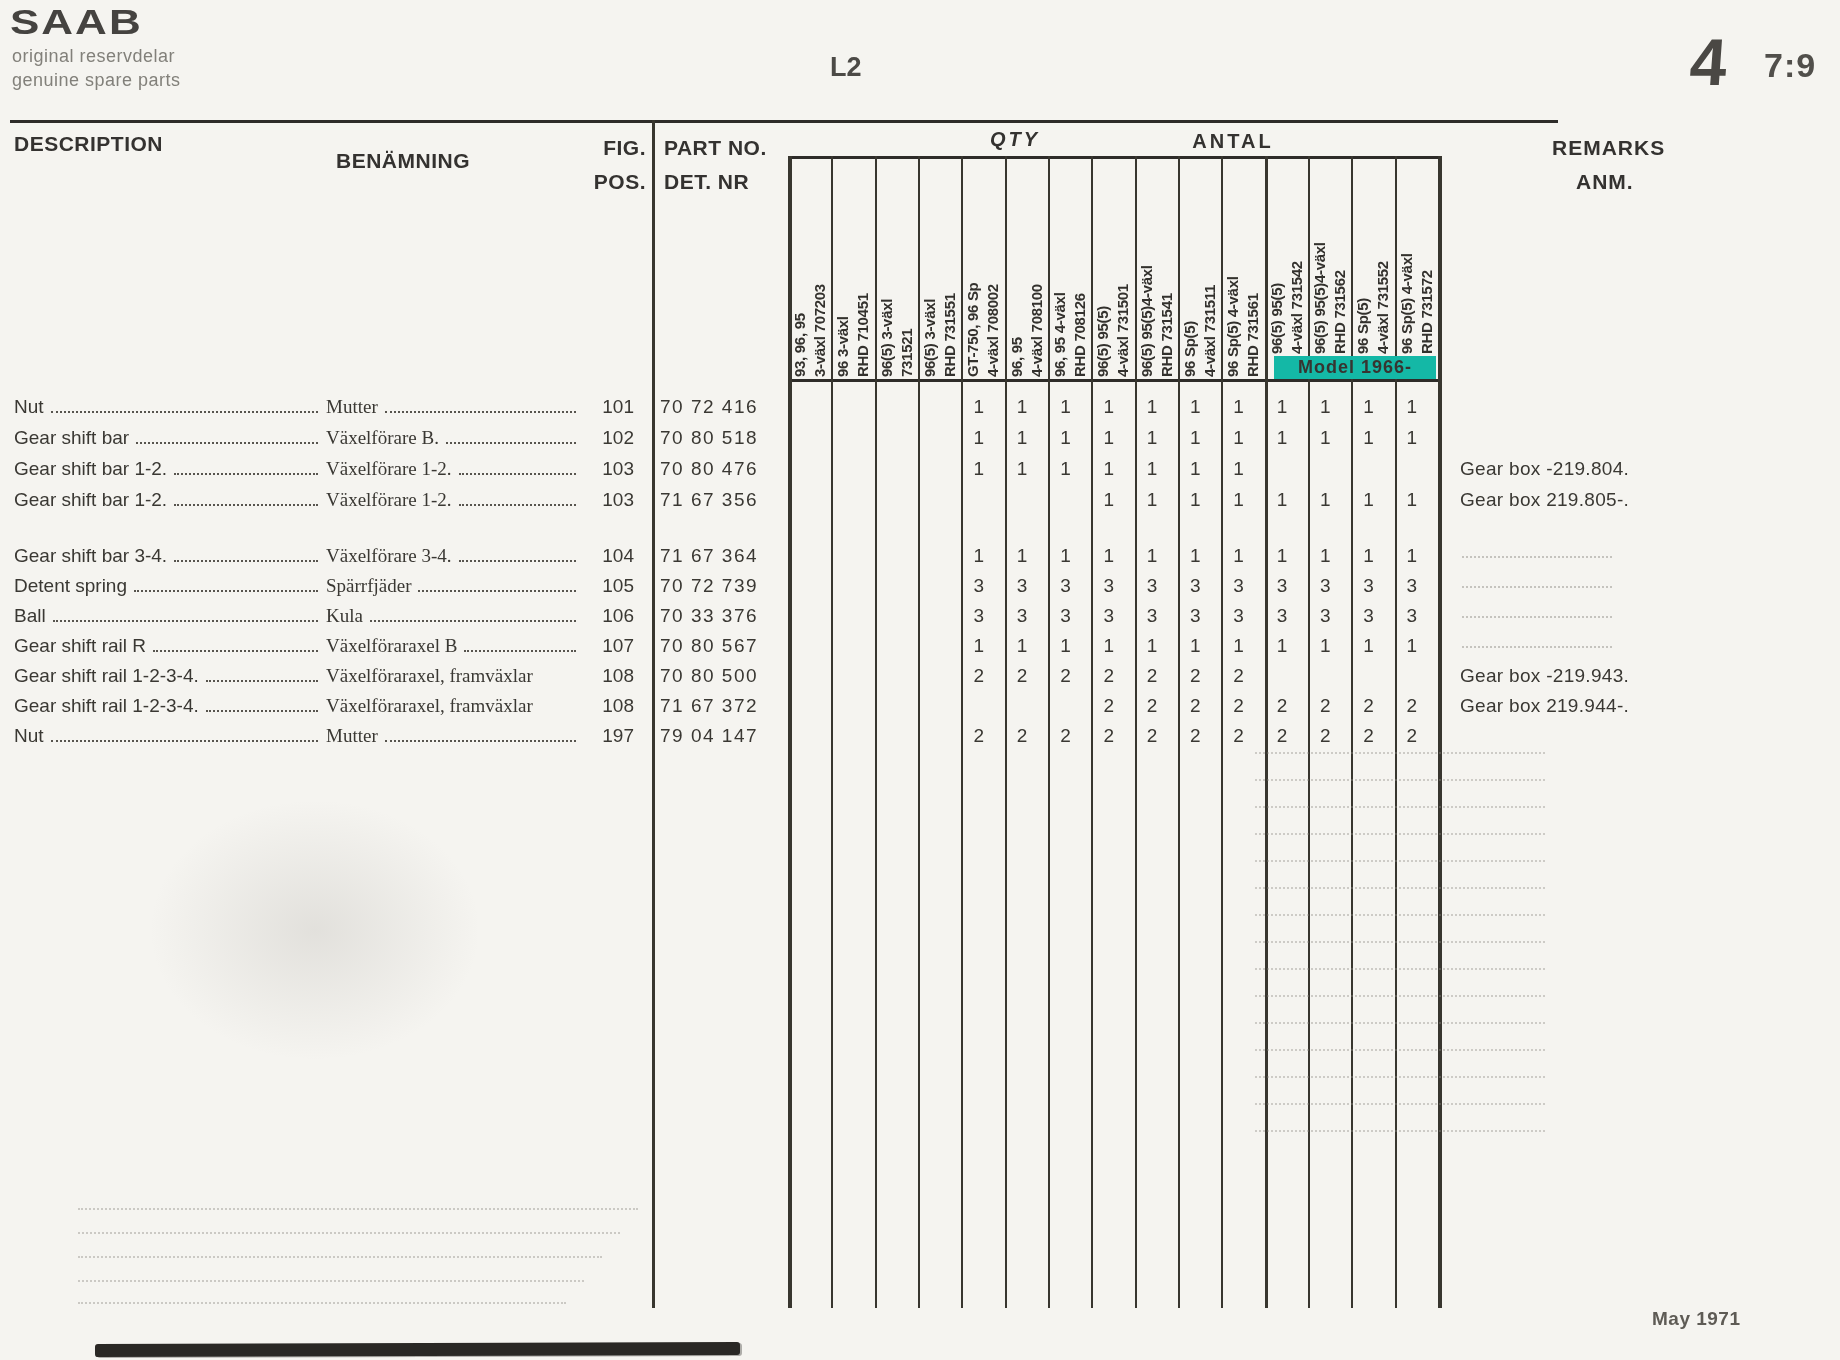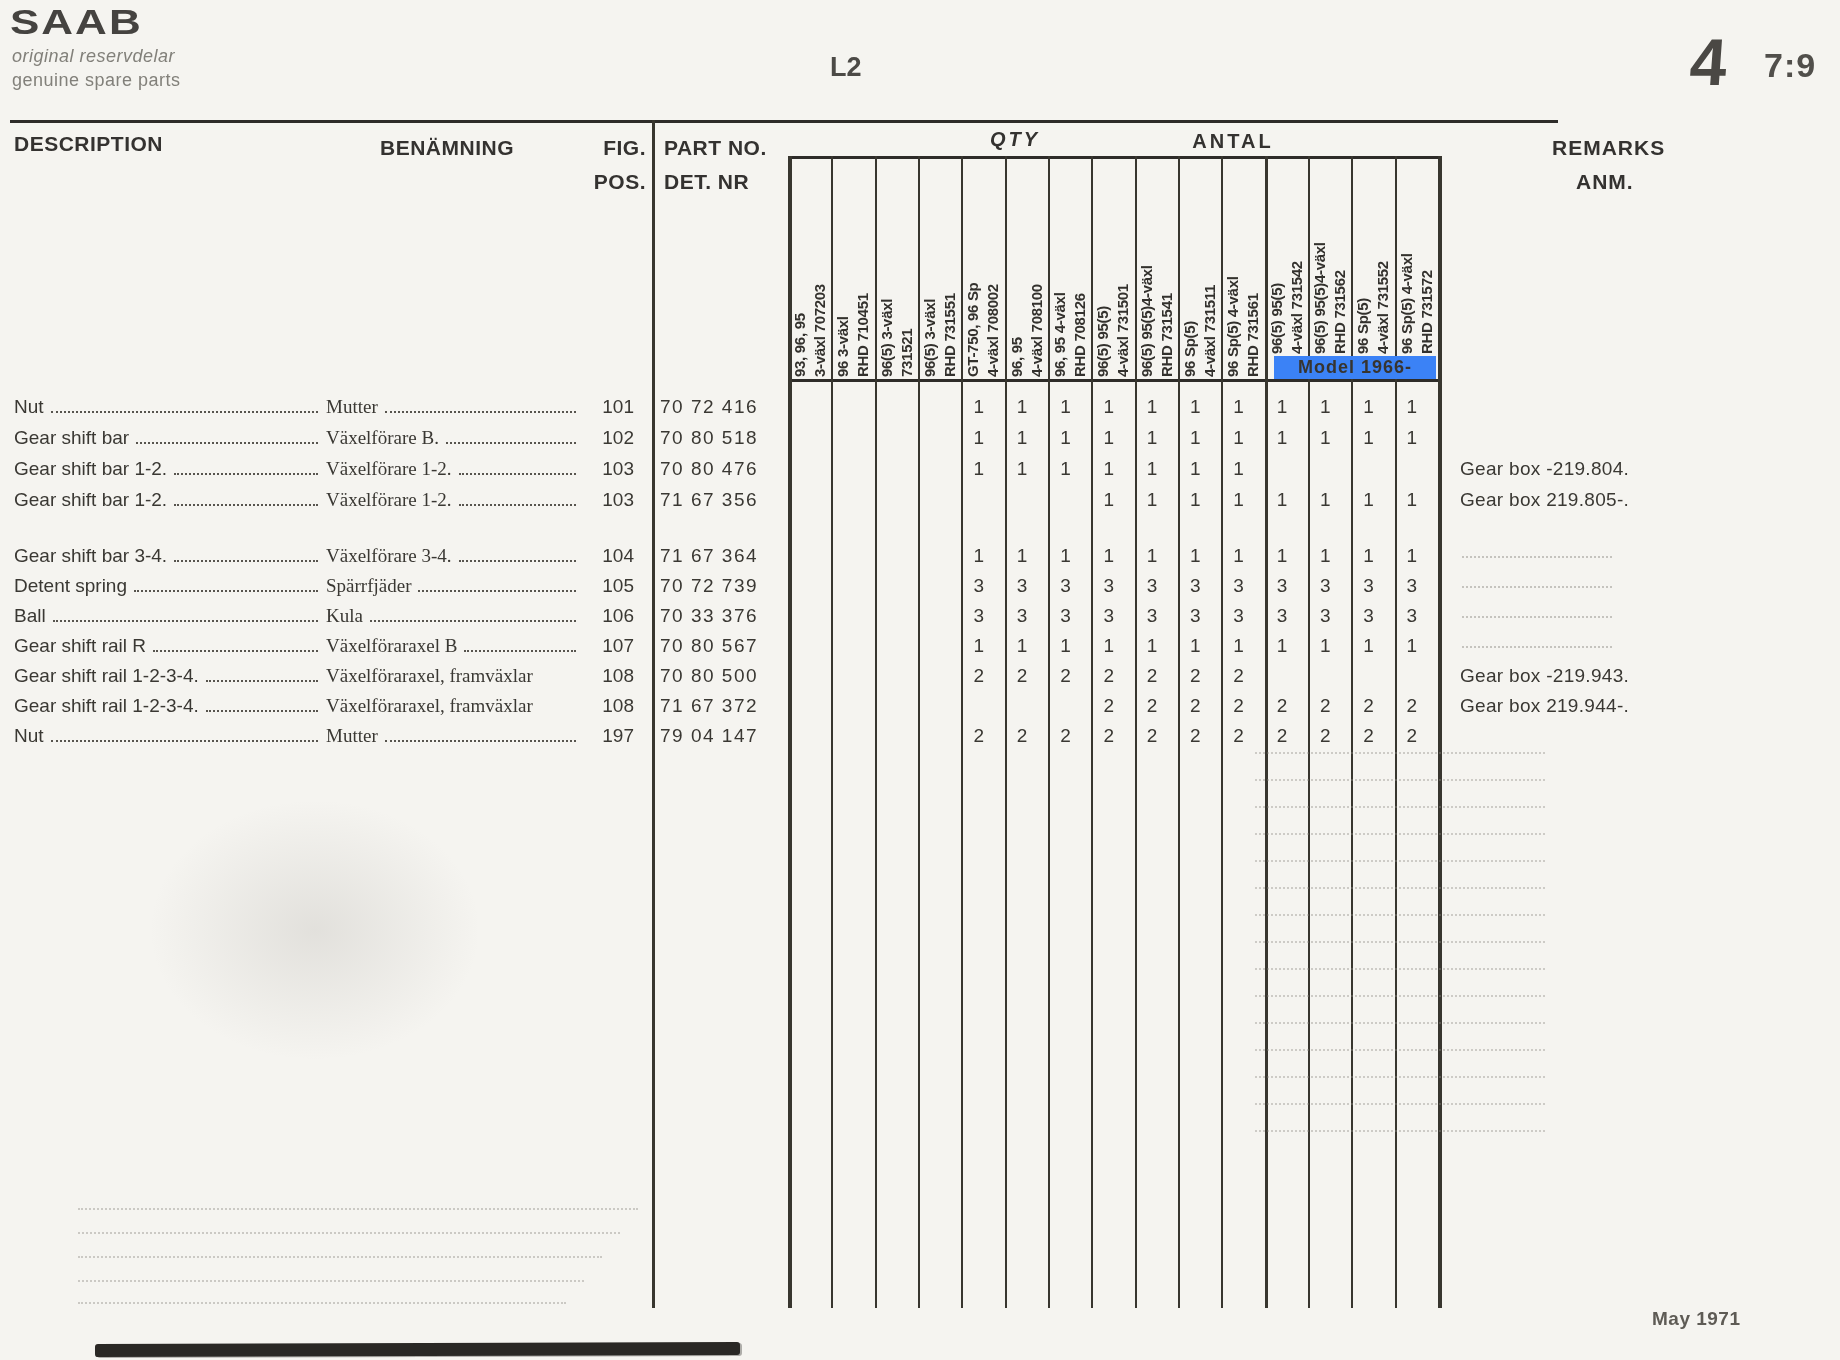--- a/index.html
+++ b/index.html
@@ -26,21 +26,21 @@
   .vline{background:#38362f;}
   
   .rot-cell{position:absolute;}
   .rot-inner{
     position:absolute;left:2px;top:0;transform-origin:0 0;
     font-size:15px;font-weight:800;line-height:19.5px;letter-spacing:-.3px;
     white-space:nowrap;color:#33312d;
   }
   .model-band{
     position:absolute;display:flex;align-items:center;justify-content:center;
-    background:#3b82f6;z-index:5;font-size:18px;font-weight:800;color:#373430;letter-spacing:1px;
+    background:#14b8a6;z-index:5;font-size:18px;font-weight:800;color:#373430;letter-spacing:1px;
   }
   
   .row{position:absolute;left:0;width:1840px;height:30px;display:flex;align-items:center;font-size:19px;font-weight:500;color:#3a3833;z-index:4;}
   .c-desc{margin-left:14px;width:312px;display:flex;align-items:baseline;}
   .c-ben{width:258px;display:flex;align-items:baseline;font-family:Liberation Serif, serif;}
   .c-fig{width:58px;text-align:right;padding-right:8px;box-sizing:border-box;}
   .c-part{width:142px;padding-left:18px;box-sizing:border-box;letter-spacing:1.5px;white-space:nowrap;}
   .c-qty{width:650px;display:flex;}
   .qcell{flex:0 0 43.3px;text-align:center;}
   .c-rem{flex:1;padding-left:26px;white-space:nowrap;letter-spacing:.3px;}
@@ -49,32 +49,32 @@
   .dots{position:absolute;border-bottom:2px dotted #8d8a83;}
   .smudge-bar{position:absolute;left:95px;top:1343px;width:645px;height:13px;background:#2a2825;border-radius:3px;transform:rotate(-.2deg);box-shadow:2px 1px 0 rgba(42,40,37,.35);}
   .blotch{position:absolute;left:150px;top:800px;width:330px;height:260px;background:radial-gradient(closest-side,rgba(150,146,140,.20),rgba(150,146,140,0));}
 </style>
 </head>
 <body>
 
 <div class="page">
 
   <div class="abs logo-word">SAAB</div>
-  <div class="abs brand-line" style="top:46px;font-style:italic;">original reservdelar</div>
+  <div class="abs brand-line" style="top:46px;">original reservdelar</div>
   <div class="abs brand-line" style="top:70px;">genuine spare parts</div>
 
   <div class="abs plate-code">L2</div>
 
 
   <div class="abs sect-num">4</div>
   <div class="abs page-ref">7:9</div>
 
   <div class="abs rule" style="left:10px;top:120px;width:1548px;height:3px;"></div>
   <div class="abs colhead" style="left:14px;top:132px;">DESCRIPTION</div>
-  <div class="abs colhead" style="left:336px;top:136px;margin-left:44px;">BENÄMNING</div>
+  <div class="abs colhead" style="left:336px;top:149px;">BENÄMNING</div>
   <div class="abs colhead" style="left:588px;top:136px;width:58px;text-align:right;">FIG.</div>
   <div class="abs colhead" style="left:588px;top:170px;width:58px;text-align:right;">POS.</div>
   <div class="abs colhead" style="left:664px;top:136px;">PART NO.</div>
   <div class="abs colhead" style="left:664px;top:170px;">DET. NR</div>
   <div class="abs qty-head" style="left:965px;top:128px;width:100px;text-align:center;font-style:italic;">QTY</div>
   <div class="abs qty-head" style="left:1178px;top:130px;width:110px;text-align:center;">ANTAL</div>
   <div class="abs colhead" style="left:1552px;top:136px;letter-spacing:1px;">REMARKS</div>
   <div class="abs colhead" style="left:1576px;top:170px;letter-spacing:1px;">ANM.</div>
 
   <div class="abs vline" style="left:652px;top:120px;width:3px;height:1188px;"></div>

